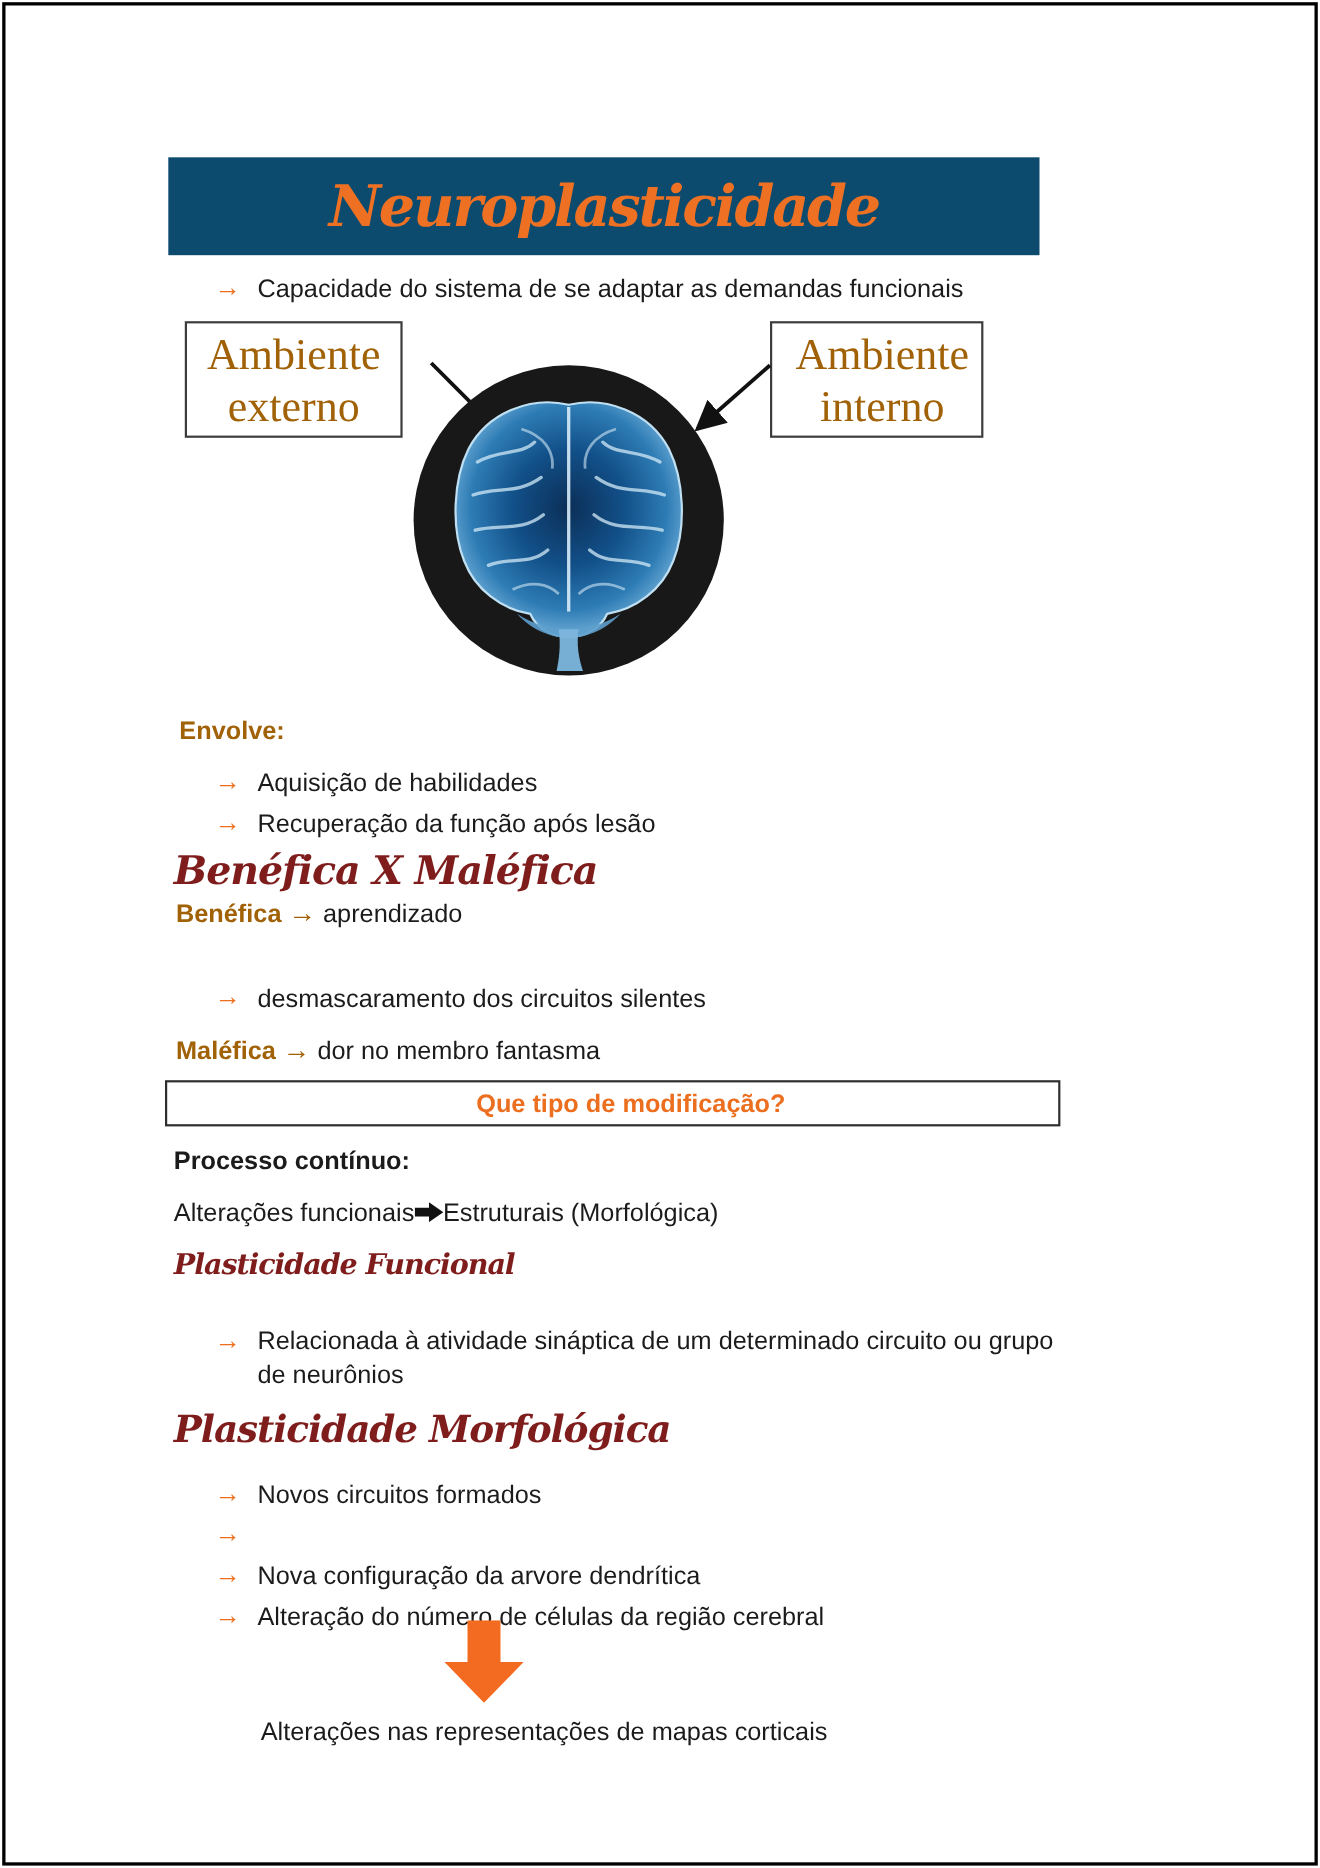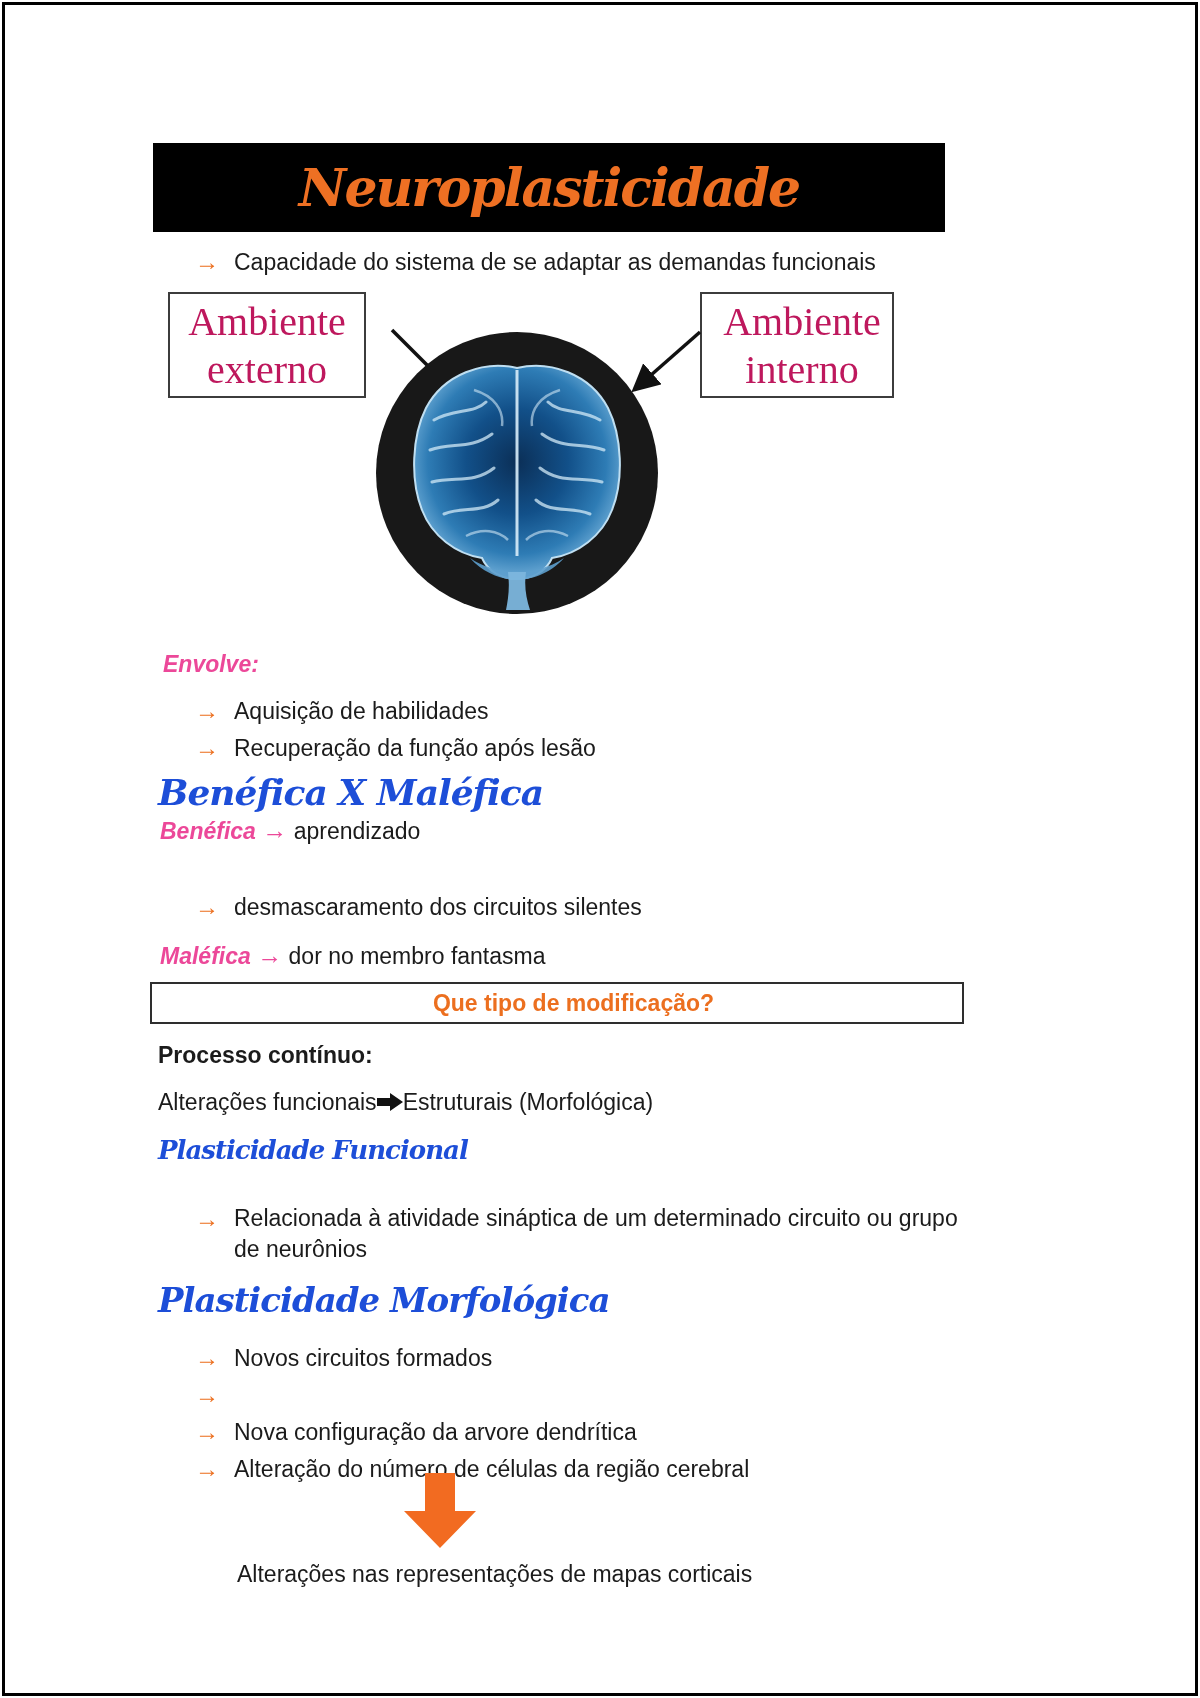--- a/index.html
+++ b/index.html
@@ -4,52 +4,52 @@
 <style>
   html,body{margin:0;padding:0;background:#fff;}
   .page{
     position:relative;width:1200px;height:1698px;background:#ffffff;
     font-family:"Liberation Sans",sans-serif;color:#1b1b1b;overflow:hidden;
   }
   .frame{position:absolute;inset:2px;border:3px solid #000;pointer-events:none;}
   .abs{position:absolute;}
 
   
-  .banner{left:153px;top:143px;width:792px;height:89px;background:#000000;}
+  .banner{left:153px;top:143px;width:792px;height:89px;background:#0c4a6e;}
   .title{
     margin:0;width:100%;text-align:center;
     font-family:"DejaVu Serif",cursive;font-style:italic;font-weight:bold;
     font-size:52px;line-height:89px;letter-spacing:-2px;color:#EE7023;
   }
 
   
   .t{font-size:23px;line-height:28px;}
   .bold{font-weight:bold;}
-  .orange{color:#ec4899;font-style:italic;}
+  .orange{color:#a16207;}
 
   
   .bullet{display:flex;align-items:flex-start;gap:15px;}
   .barrow{color:#EC6F1F;font-size:24px;line-height:28px;flex:0 0 auto;}
   .stack .bullet{margin-bottom:9px;}
 
   
   .envbox{
     border:2px solid #3c3c3c;background:#fff;text-align:center;
     font-family:"Liberation Serif",serif;font-size:40px;line-height:48px;
-    color:#be185d;padding-top:4px;box-sizing:border-box;
+    color:#a16207;padding-top:4px;box-sizing:border-box;
   }
   .box-left{left:168px;top:292px;width:198px;height:106px;}
   .box-right{left:700px;top:292px;width:194px;height:106px;padding-left:10px;}
   .connectors{left:350px;top:290px;width:400px;height:130px;}
   .brain{left:374px;top:330px;width:286px;height:286px;}
 
   
   .script{
     font-family:"DejaVu Serif",cursive;font-style:italic;font-weight:bold;
-    letter-spacing:-1px;color:#1d4ed8;margin:0;
+    letter-spacing:-1px;color:#7f1d1d;margin:0;
   }
   .script-md{font-size:36px;line-height:40px;}
 
   
   .question-box{
     left:150px;top:982px;width:810px;height:38px;border:2px solid #2e2e2e;
     text-align:center;box-sizing:content-box;
   }
   .question-box .qtext{font-size:23px;line-height:38px;font-weight:bold;color:#EC6F1F;margin-left:33px;}
 

